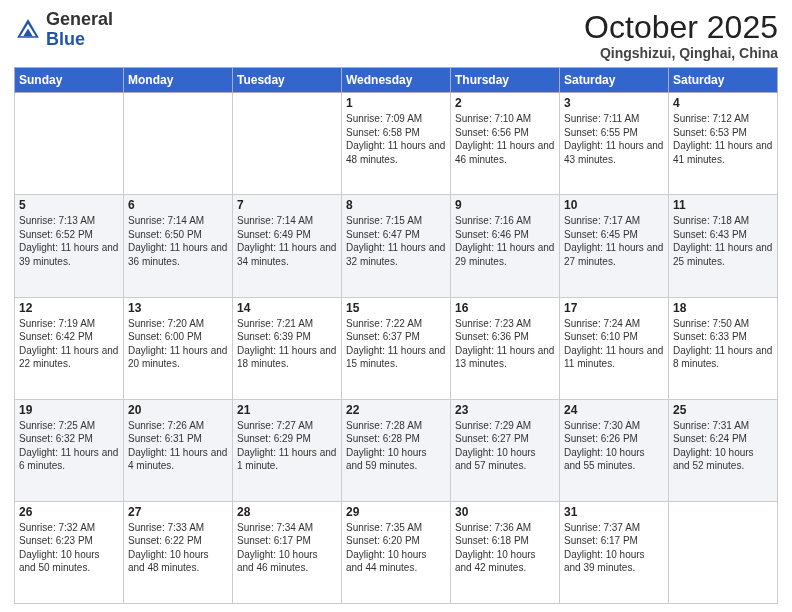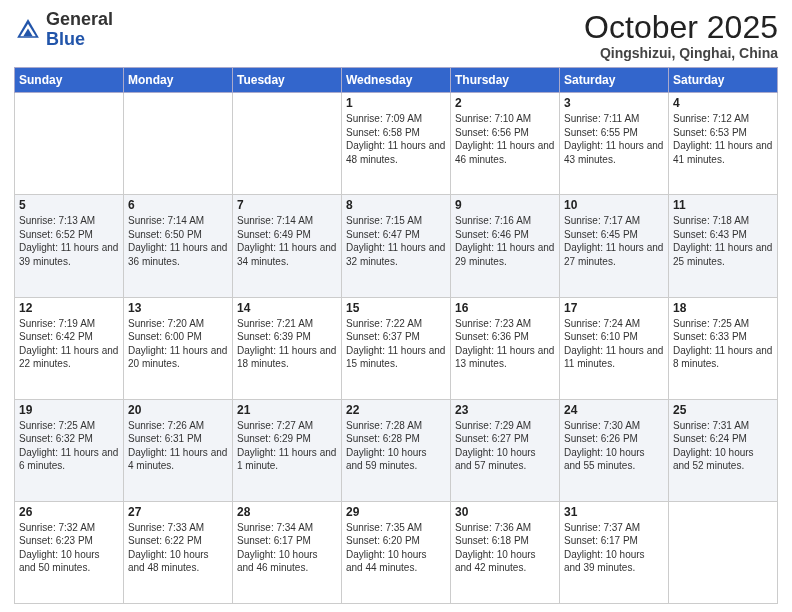--- a/index.html
+++ b/index.html
@@ -254,21 +254,21 @@
           </td>
           <td>
             <span class="day-num">17</span>
             <div class="day-info">Sunrise: 7:24 AM
 Sunset: 6:10 PM
 Daylight: 11 hours
 and 11 minutes.</div>
           </td>
           <td>
             <span class="day-num">18</span>
-            <div class="day-info">Sunrise: 7:25 AM
+            <div class="day-info">Sunrise: 7:50 AM
 Sunset: 6:33 PM
 Daylight: 11 hours
 and 8 minutes.</div>
           </td>
         </tr>
         <tr>
           <td>
             <span class="day-num">19</span>
             <div class="day-info">Sunrise: 7:25 AM
 Sunset: 6:32 PM

